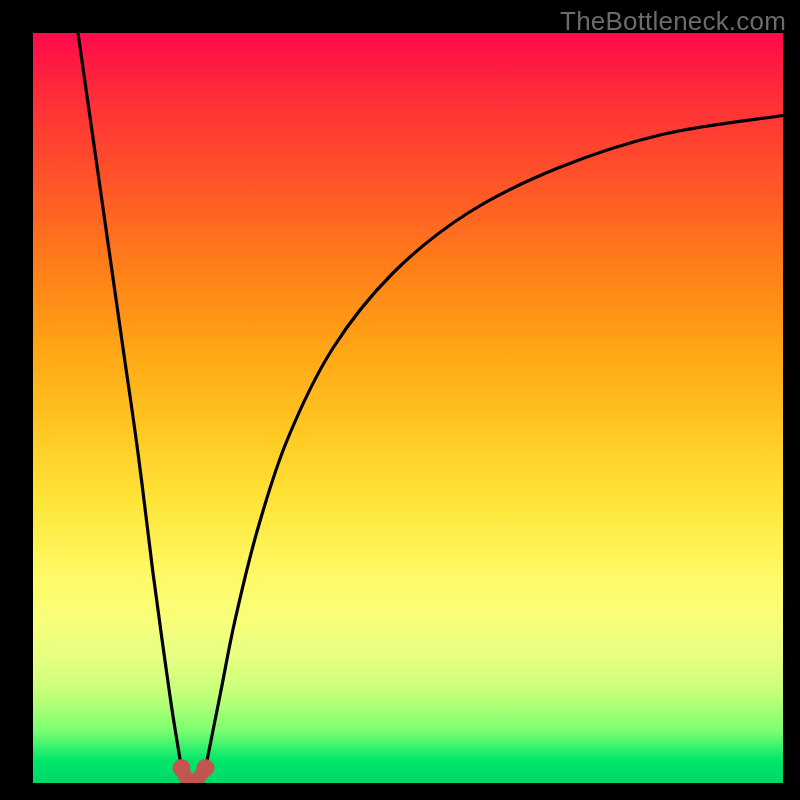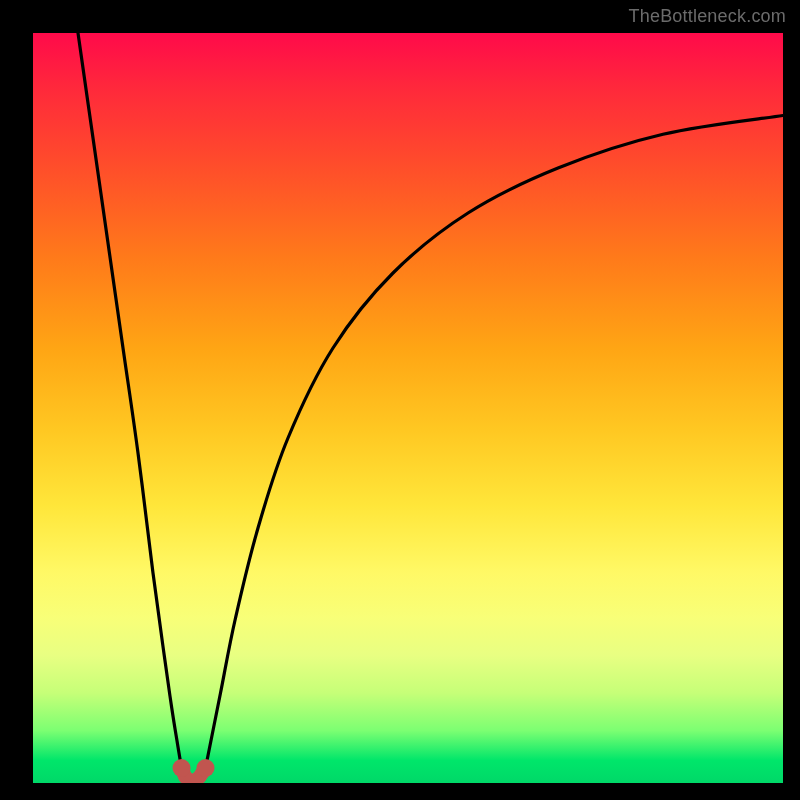--- a/index.html
+++ b/index.html
@@ -40,21 +40,21 @@
       #7cff72 93%,
       #00e66a 97%,
       #00d868 100%
     );
   }
   .watermark {
     position: absolute;
     top: 6px;
     right: 14px;
     color: #6b6b6b;
-    font-size: 18px;
+    font-size: 26px;
     letter-spacing: 0.2px;
     font-weight: 500;
   }
   svg.curve {
     position: absolute;
     left: 0;
     top: 0;
     width: 750px;
     height: 750px;
   }

